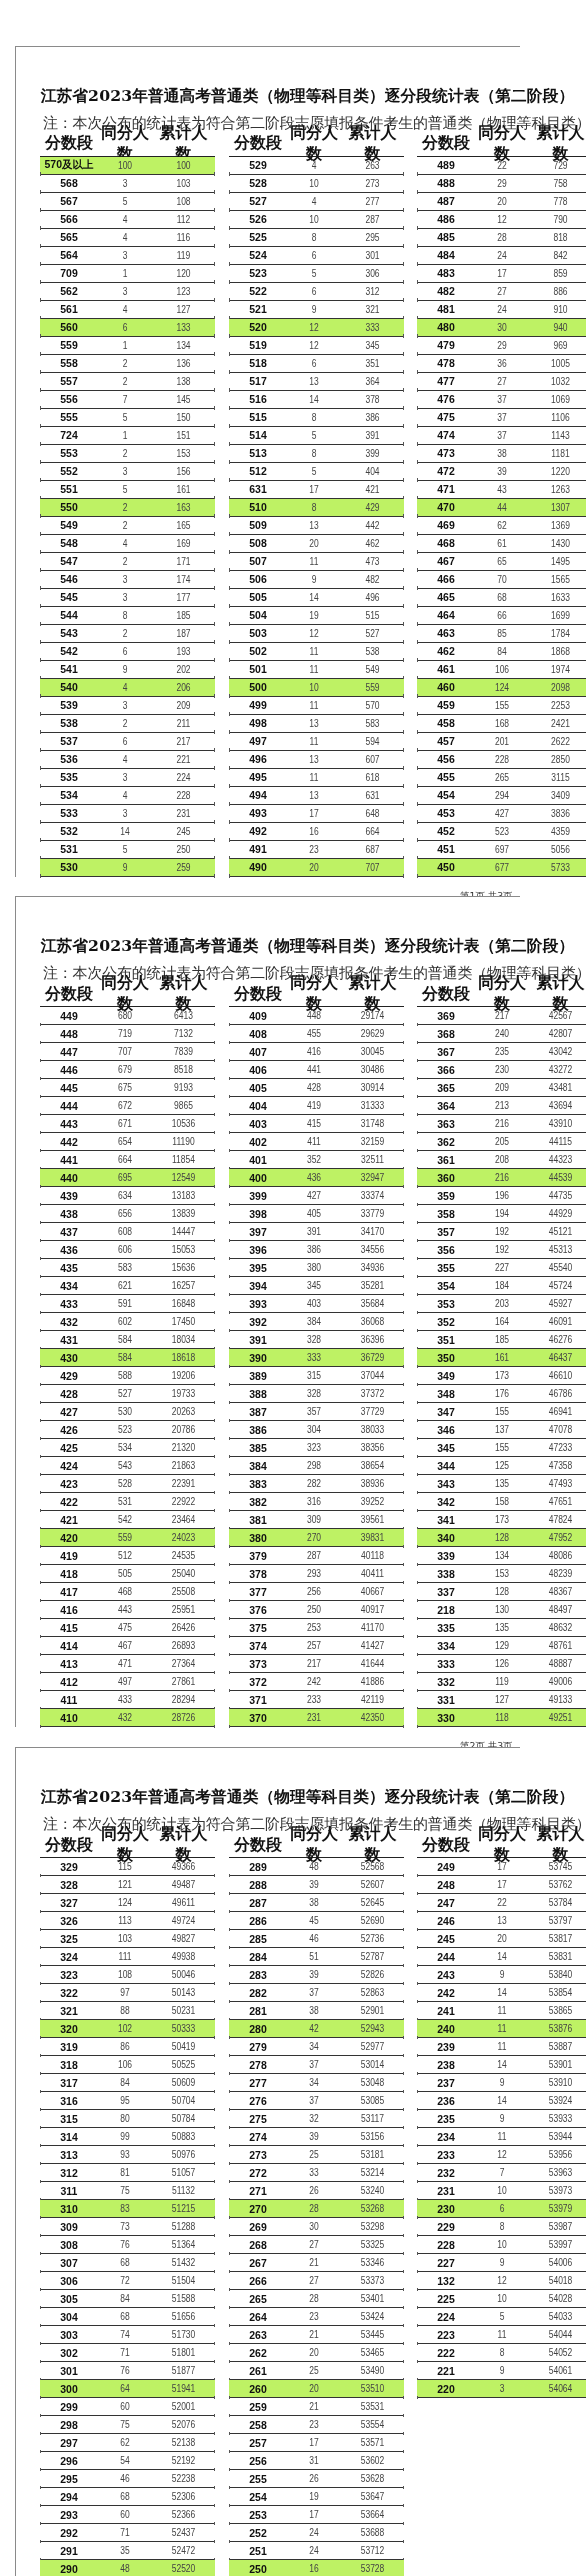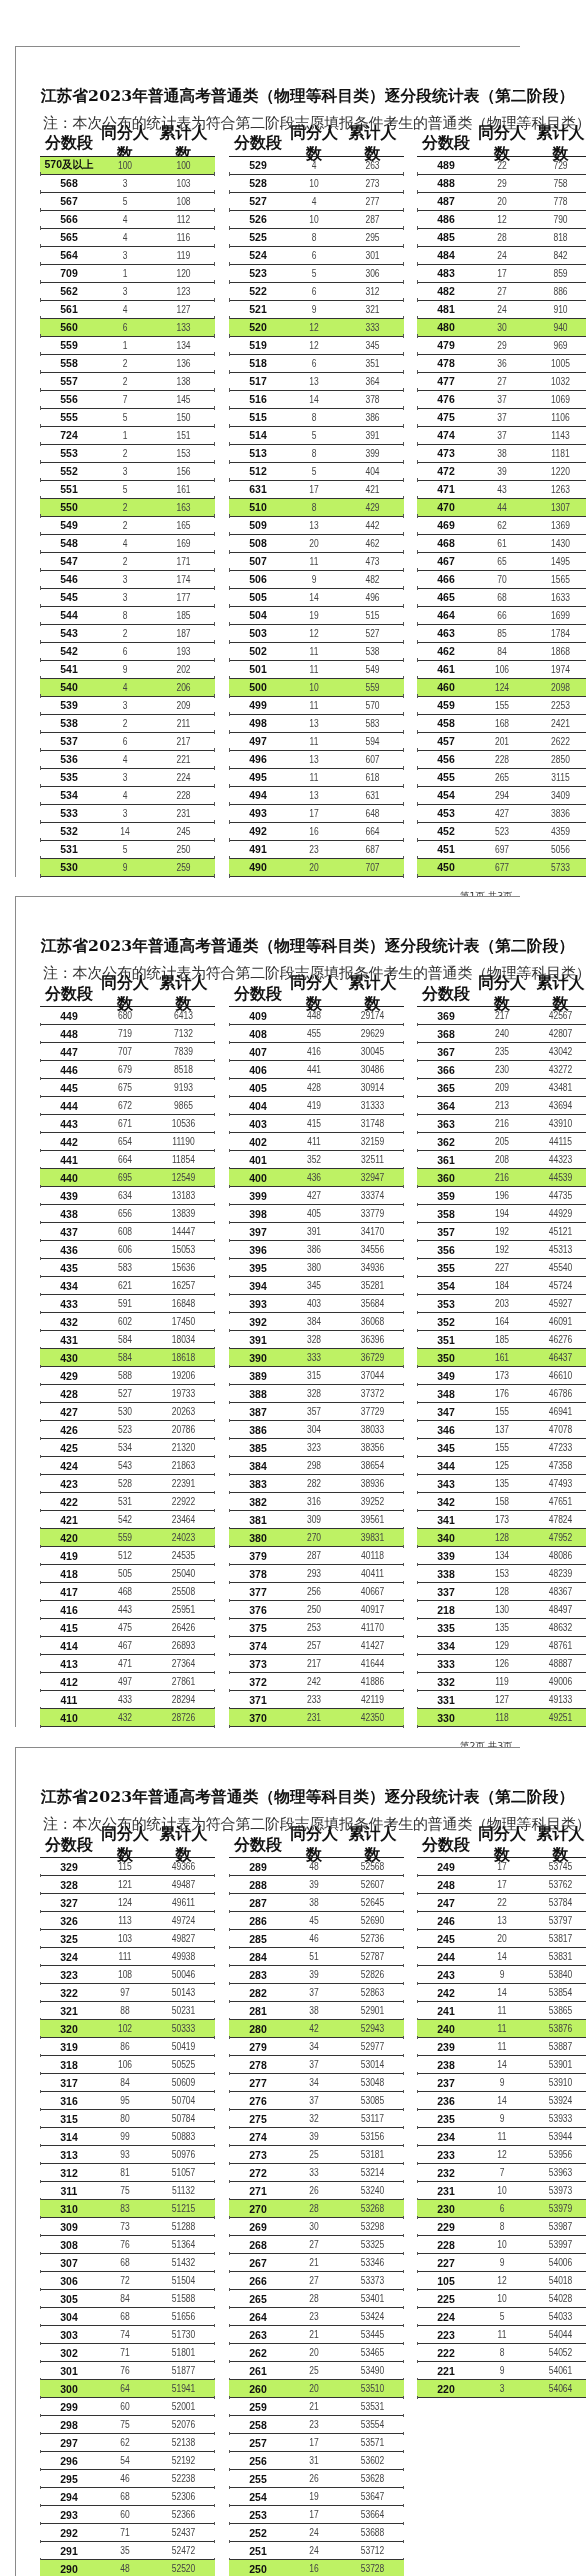--- a/index.html
+++ b/index.html
@@ -1814,21 +1814,21 @@
             <span class="c1">228</span>
             <span class="c2">10</span>
             <span class="c3">53997</span>
           </div>
           <div class="row">
             <span class="c1">227</span>
             <span class="c2">9</span>
             <span class="c3">54006</span>
           </div>
           <div class="row">
-            <span class="c1">105</span>
+            <span class="c1">132</span>
             <span class="c2">12</span>
             <span class="c3">54018</span>
           </div>
           <div class="row">
             <span class="c1">225</span>
             <span class="c2">10</span>
             <span class="c3">54028</span>
           </div>
           <div class="row">
             <span class="c1">224</span>

